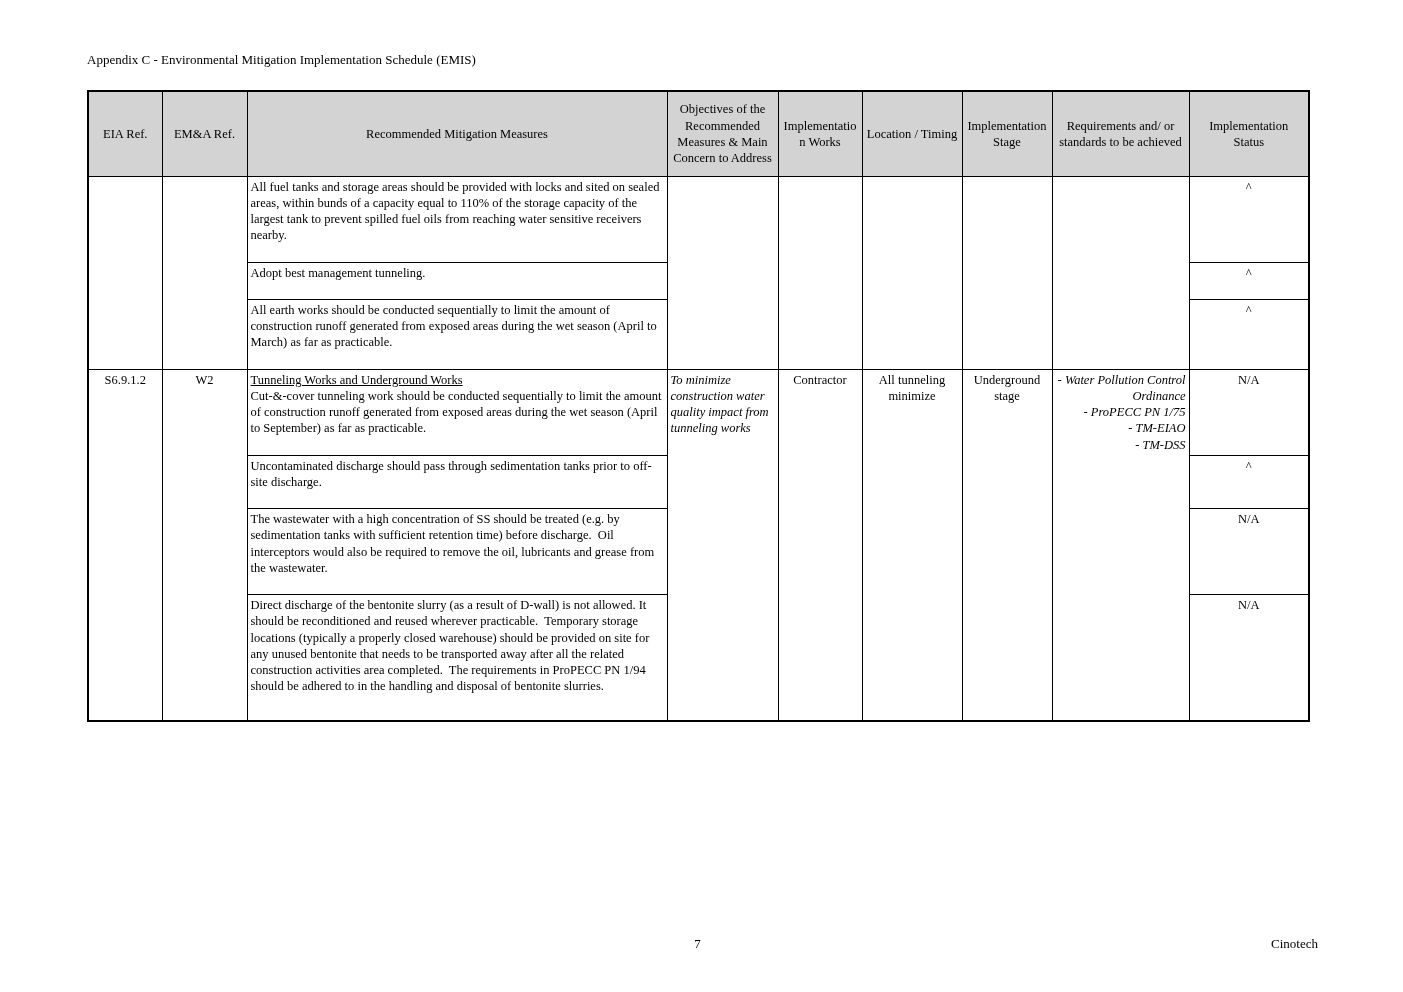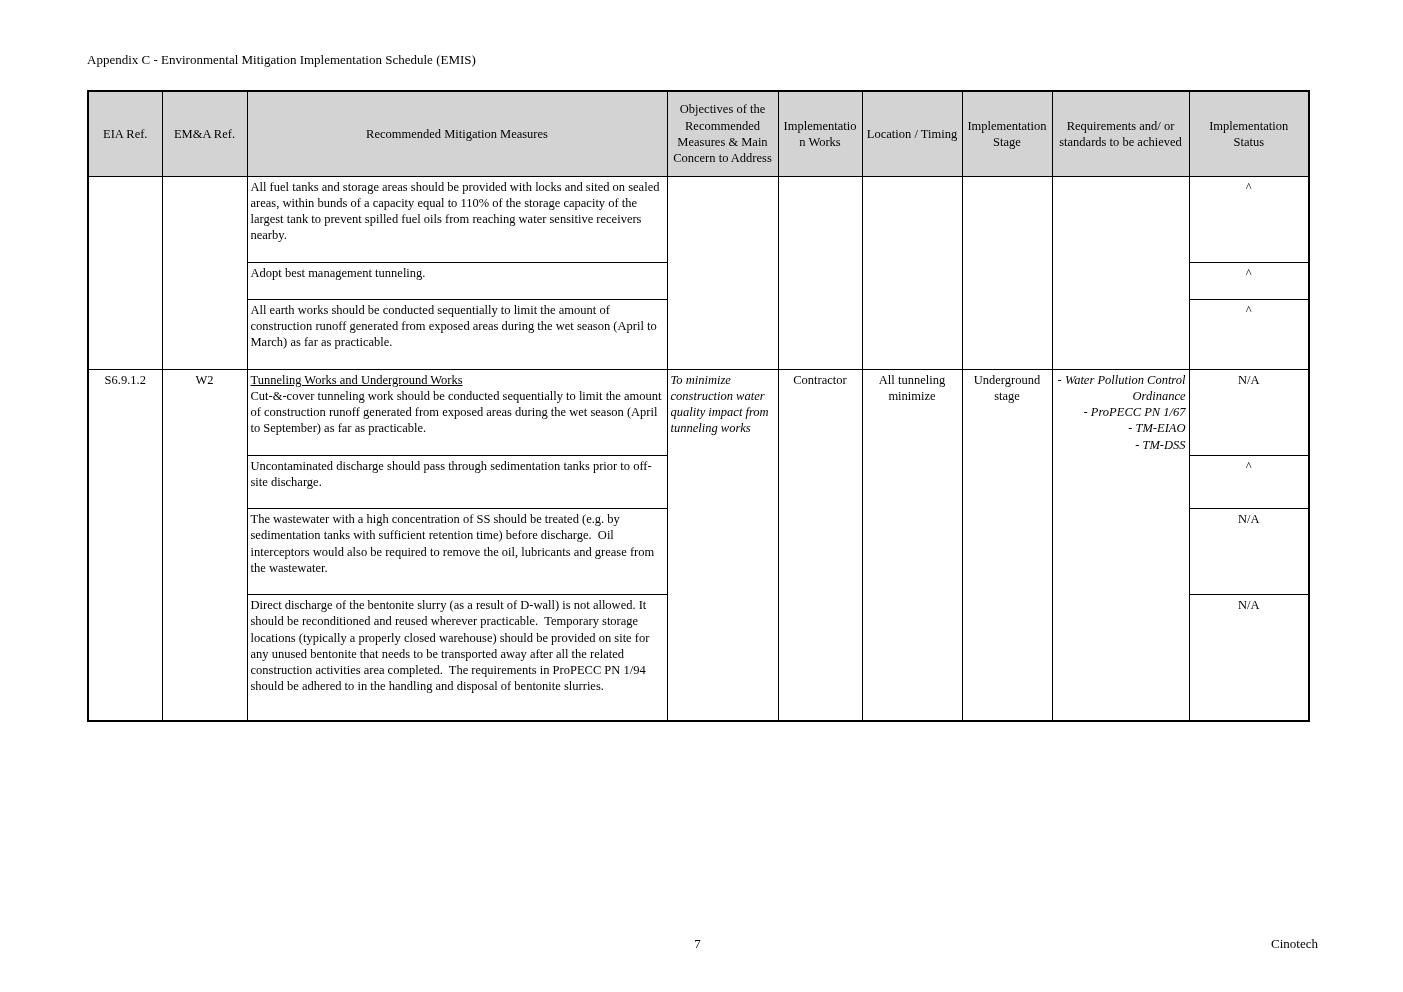--- a/index.html
+++ b/index.html
@@ -119,21 +119,21 @@
       <td class="measure">
         <div class="measure-heading">Tunneling Works and Underground Works</div>
         <div class="measure-text">Cut-&amp;-cover tunneling work should be conducted sequentially to limit the amount of construction runoff generated from exposed areas during the wet season (April to September) as far as practicable.</div>
       </td>
       <td class="tleft" rowspan="4">To minimize construction water quality impact from tunneling works</td>
       <td class="tcenter" rowspan="4">Contractor</td>
       <td class="tcenter" rowspan="4">All tunneling minimize</td>
       <td class="tcenter" rowspan="4">Underground stage</td>
       <td class="tleft" rowspan="4">
         <div class="req-line">- Water Pollution Control Ordinance</div>
-        <div class="req-line">- ProPECC PN 1/67</div>
+        <div class="req-line">- ProPECC PN 1/75</div>
         <div class="req-line">- TM-EIAO</div>
         <div class="req-line">- TM-DSS</div>
       </td>
       <td class="tcenter">N/A</td>
     </tr>
     <tr style="height:50px">
       <td class="measure">
         <div class="measure-text">Uncontaminated discharge should pass through sedimentation tanks prior to off-site discharge.</div>
       </td>
       <td class="tcenter">^</td>

